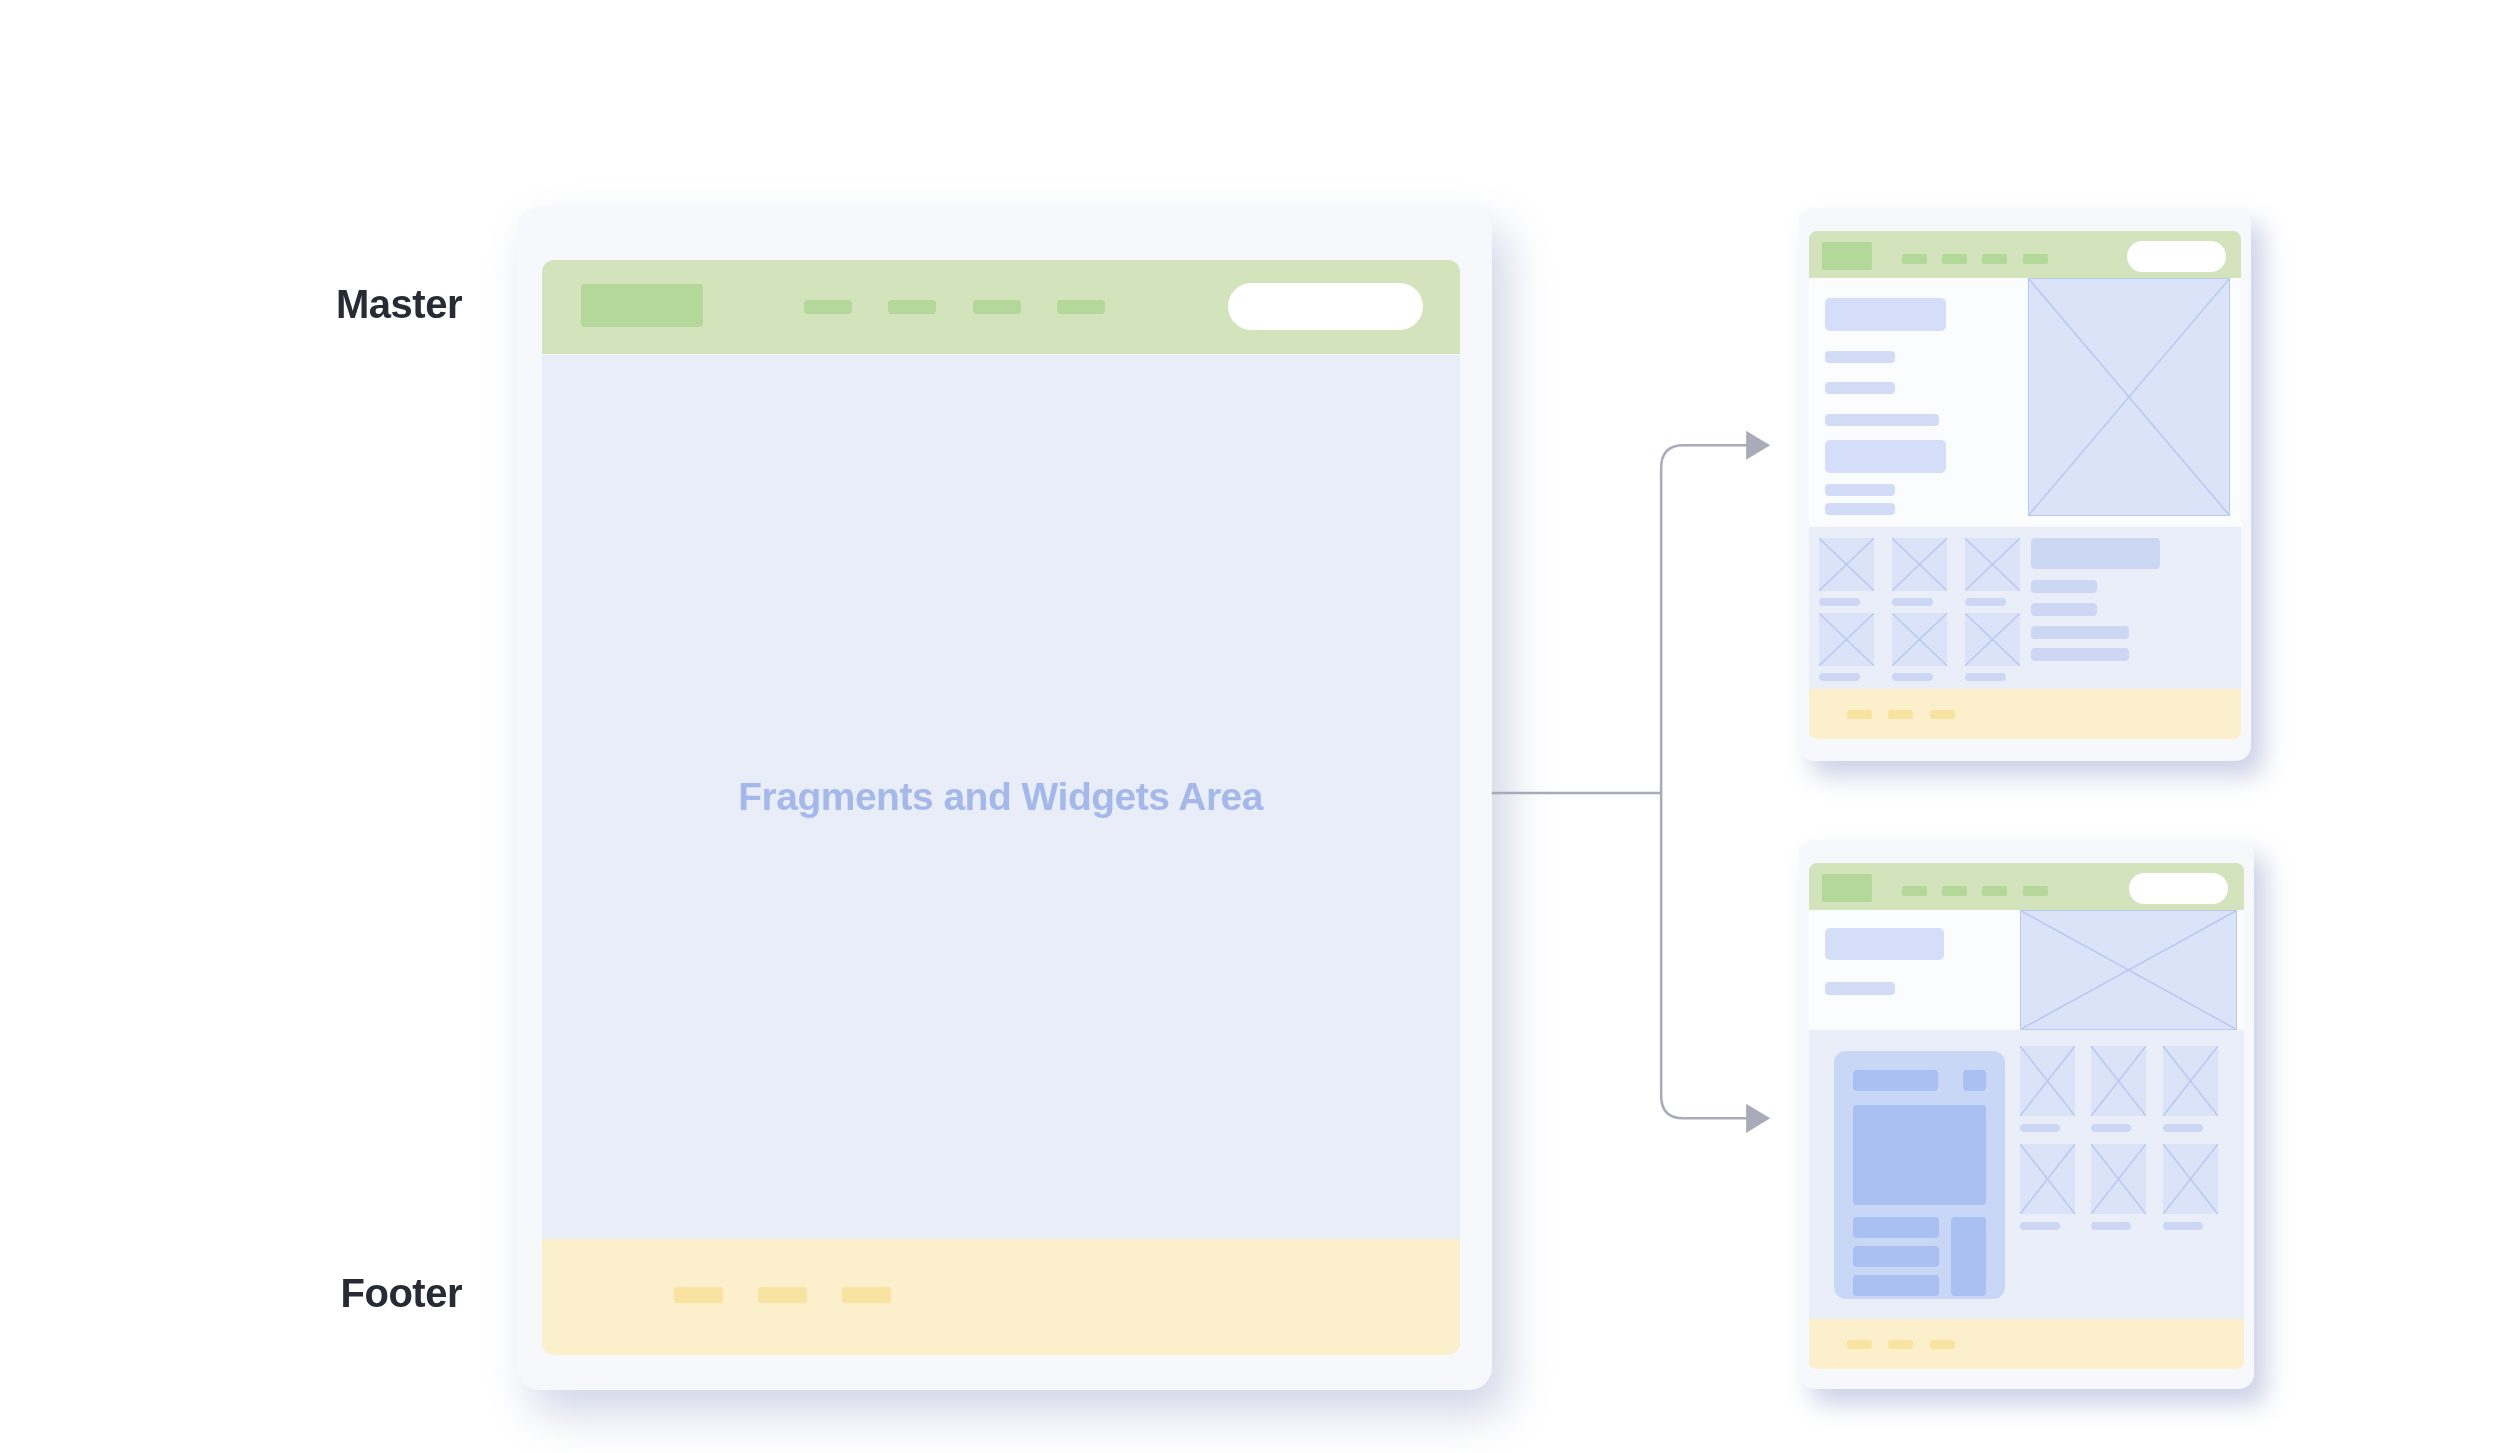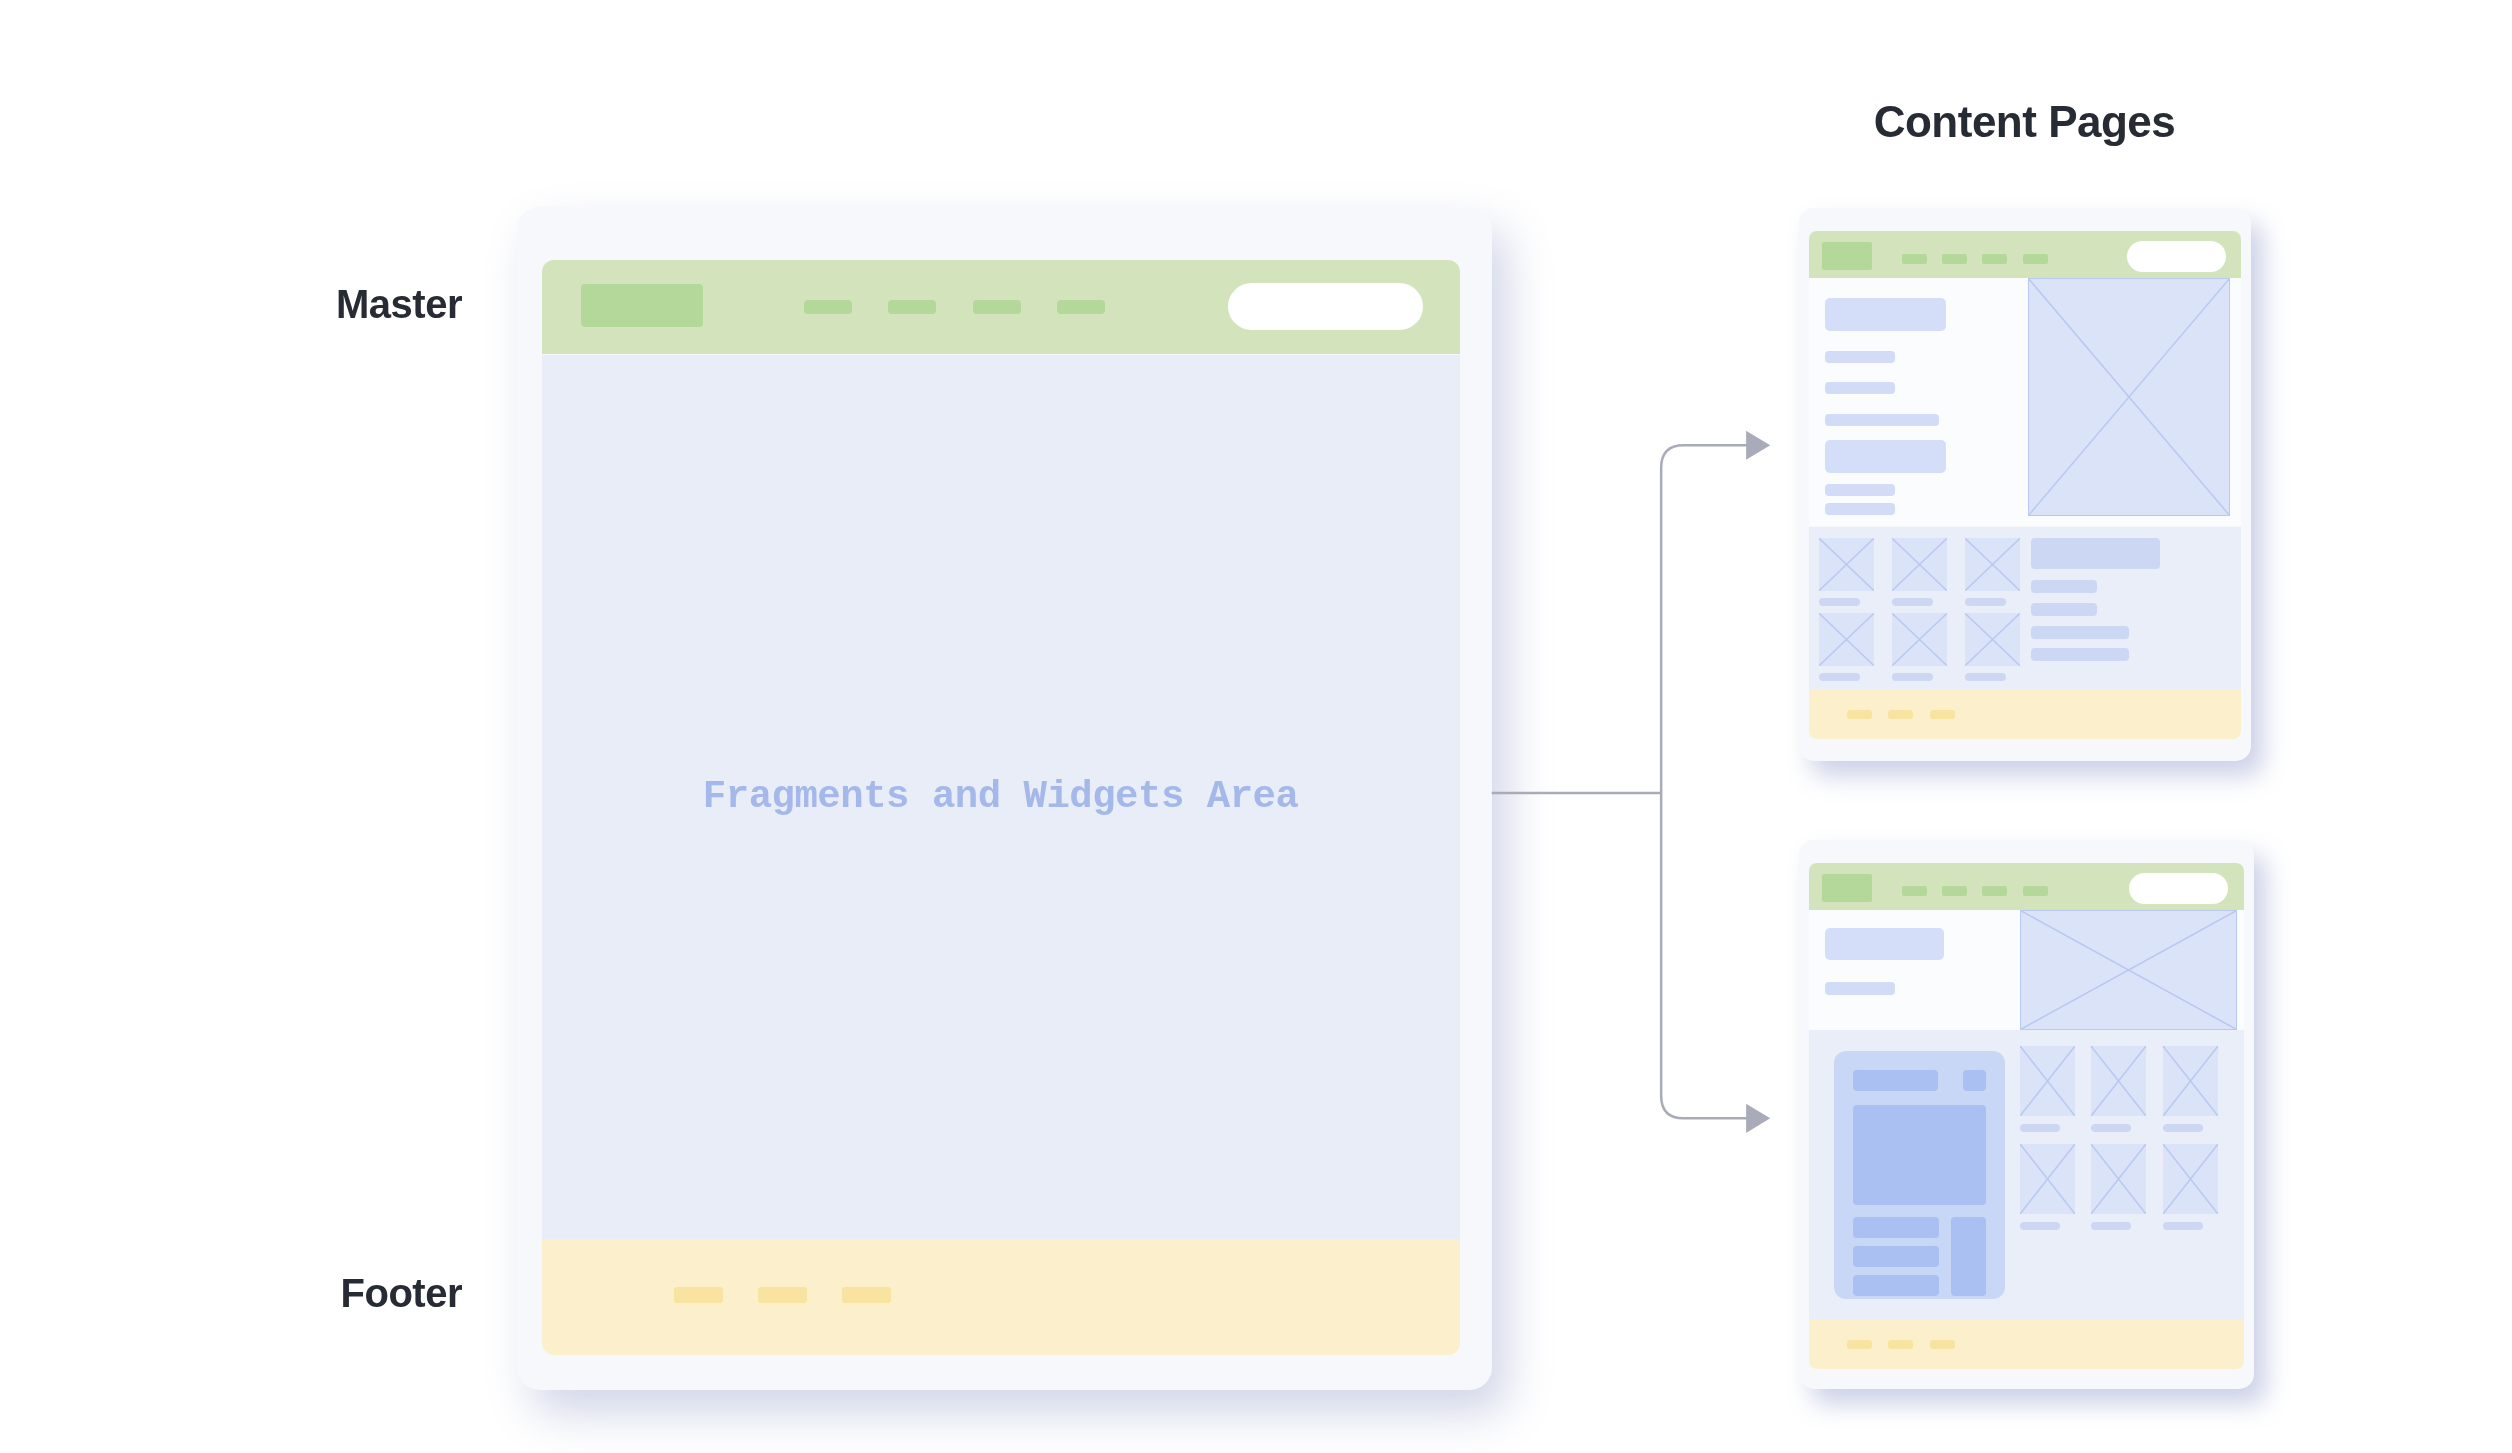--- a/index.html
+++ b/index.html
@@ -31,37 +31,36 @@
   .xbox line{stroke:#b9c8f1;stroke-width:3;}
   .leftcard{background:#c9d7f7;border-radius:12px;}
   .inner{background:#aabff2;border-radius:4px;}
   .flexc{display:flex;align-items:center;justify-content:center;}
 </style>
 </head>
 <body>
 
 <div id="canvas">
 
-  <div class="abs ttl" style="left:1673px;top:94px;width:703px;">Content Pages</div>
 
   <div class="abs lbl" style="left:60px;top:278px;width:402px;">Master</div>
   <div class="abs lbl" style="left:60px;top:1267px;width:402px;">Footer</div>
 
   <div class="abs card" style="left:517px;top:207px;width:975px;height:1183px;">
 
     <div class="abs greenbar rtop" style="left:24.6px;top:53px;width:918px;height:94px;">
       <div class="abs acc" style="left:39px;top:24px;width:122px;height:43px;"></div>
       <div class="abs acc" style="left:262px;top:40px;width:48px;height:14px;"></div>
       <div class="abs acc" style="left:346px;top:40px;width:48px;height:14px;"></div>
       <div class="abs acc" style="left:431px;top:40px;width:48px;height:14px;"></div>
       <div class="abs acc" style="left:515px;top:40px;width:48px;height:14px;"></div>
       <div class="abs pill" style="left:686px;top:23px;width:195px;height:47px;"></div>
     </div>
 
-    <div class="abs bodyarea flexc" style="left:24.6px;top:148px;width:918px;height:884px;font-family:Liberation Mono, monospace;">
+    <div class="abs bodyarea flexc" style="left:24.6px;top:148px;width:918px;height:884px;">
       <span class="frag">Fragments and Widgets Area</span>
     </div>
 
     <div class="abs cream rbot" style="left:24.6px;top:1032px;width:918px;height:116px;">
       <div class="abs cdash" style="left:132px;top:48px;width:49px;height:16px;"></div>
       <div class="abs cdash" style="left:216px;top:48px;width:49px;height:16px;"></div>
       <div class="abs cdash" style="left:300px;top:48px;width:49px;height:16px;"></div>
     </div>
   </div>
 

